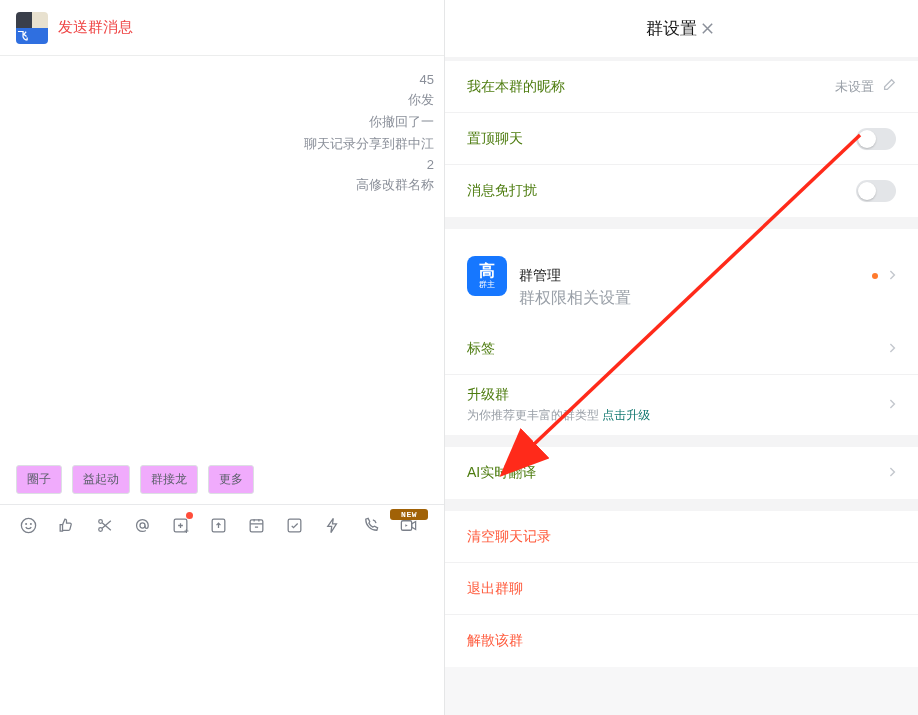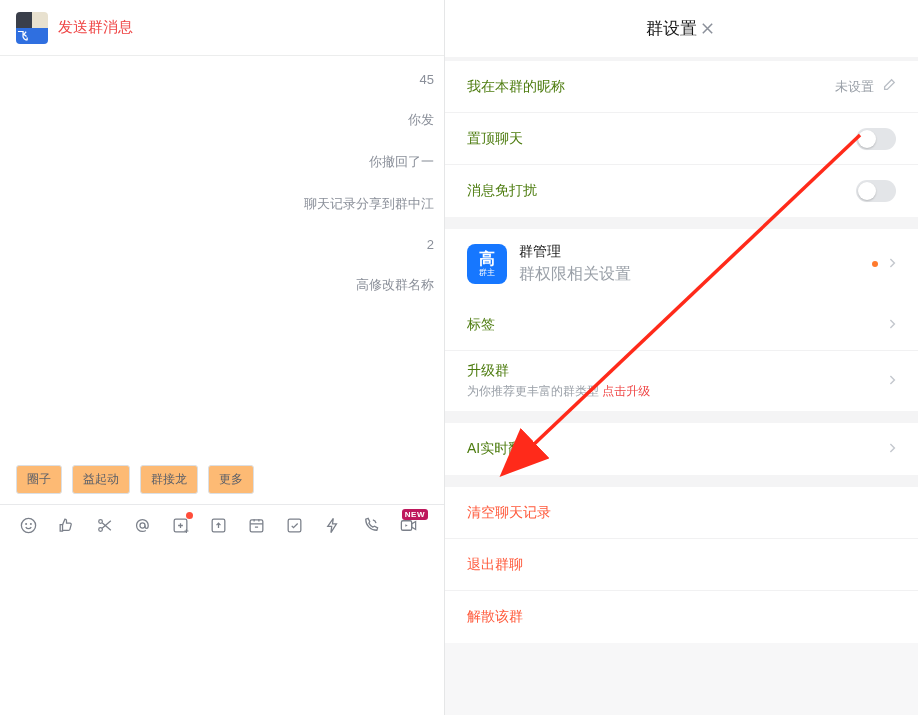--- a/index.html
+++ b/index.html
@@ -9,61 +9,61 @@
   
   .chat-pane { position: absolute; left: 0; top: 0; width: 445px; height: 715px; background: #fff; border-right:1px solid #e5e6e7;}
   .chat-header { display:flex; align-items:center; height:56px; padding:0 16px; border-bottom:1px solid #eceded; gap:10px;}
   .chat-avatar { width:32px; height:32px; border-radius:4px; overflow:hidden; position:relative;}
   .chat-avatar .top{position:absolute;left:0;top:0;width:50%;height:50%;background:#3a3f4a;}
   .chat-avatar .tl{position:absolute;left:50%;top:0;width:50%;height:50%;background:#e8e1cf;}
   .chat-avatar .bl{position:absolute;left:0;top:50%;width:100%;height:50%;background:#2f6fe0;}
   .chat-avatar .glyph{position:absolute;left:2px;bottom:1px;color:#fff;font-size:10px;font-weight:bold;}
   .chat-title { font-size:15px; color:#ef4444;}
   .chat-body { height: calc(100% - 56px); display:flex; flex-direction:column;}
-  .chat-log { flex:1; padding: 16px 10px 0 10px; font-size:13px; color:#8a8f99; display:flex; flex-direction:column; gap:24px; align-items:flex-end; text-align:right;}
+  .chat-log { flex:1; padding: 16px 10px 0 10px; font-size:13px; color:#8a8f99; display:flex; flex-direction:column; gap:4px; align-items:flex-end; text-align:right;}
   .chat-log .line{ width:100%; padding-right:0px; white-space:nowrap; overflow:hidden;}
   .quick-row { padding:10px 16px; display:flex; gap:10px;}
-  .quick-btn { border:1px solid #dcdfe3; background:#fdba74; color:#5a5f69; font-size:12px; padding:5px 10px; border-radius:3px; cursor:pointer;}
+  .quick-btn { border:1px solid #dcdfe3; background:#f0abfc; color:#5a5f69; font-size:12px; padding:5px 10px; border-radius:3px; cursor:pointer;}
   .divider { height:1px; background:#e8e9eb; margin:0 0;}
   .toolbar { height:40px; display:flex; align-items:center; gap:18px; padding:0 18px; color:#7b808a; position:relative;}
   .tb-icon{ width:20px; height:20px; display:flex; align-items:center; justify-content:center; cursor:pointer; position:relative;}
   .tb-icon svg{width:19px;height:19px;stroke:#7b808a;fill:none;stroke-width:1.6;}
-  .new-badge{position:absolute; top:-6px; right:-10px; background:#be185d; color:#fff; font-size:8px; font-weight:bold; padding:0 3px; border-radius:3px; line-height:11px; letter-spacing:0.5px;}
+  .new-badge{position:absolute; top:-6px; right:-10px; background:#a16207; color:#fff; font-size:8px; font-weight:bold; padding:0 11px; border-radius:3px; line-height:11px; letter-spacing:0.5px;font-family:Liberation Mono, monospace;}
   .red-dot{position:absolute; top:-3px; right:-3px; width:7px; height:7px; border-radius:50%; background:#ff4d3a;}
   .input-area{flex:none; height:170px;}
 
   
   .settings-panel { position:absolute; left:445px; top:0; width:473px; height:715px; background:#f7f7f8;}
   .sp-header{ height:57px; background:#fff; display:flex; align-items:center; justify-content:center; padding:0 22px; }
   .sp-title{ font-size:17px; color:#1a1a1a;}
   .sp-close{ width:20px;height:20px; cursor:pointer; color:#8a8f99; display:flex;align-items:center;justify-content:center;}
   .sp-close svg{width:15px;height:15px;stroke:#8a8f99;stroke-width:1.6;}
   .sp-scroll{ height:calc(100% - 57px); overflow:hidden;}
   .block{ background:#fff;}
   .gap{ height:12px; background:#f4f4f5;}
   .gap-sm{ height:4px; background:#f4f4f5;}
   .row{ display:flex; align-items:center; justify-content:space-between; padding:0 22px; min-height:52px; border-bottom:1px solid #f1f1f2;}
   .row:last-child{border-bottom:none;}
   .row .lbl{ font-size:14px; color:#4d7c0f;}
   .row .sub{ font-size:12px; color:#9aa0a8; margin-top:3px;}
   .row .left{display:flex;flex-direction:column;}
   .row .right{display:flex;align-items:center; gap:8px;}
   .muted{ color:#9aa0a8; font-size:13px;}
-  .link{ color:#ef4444; font-size:12px;}
+  .link{ color:#0f766e; font-size:12px;}
   .chev{ color:#c4c8ce; }
   .chev svg{width:8px;height:12px;stroke:#c4c8ce;stroke-width:1.8;fill:none;}
   .edit-icon svg{width:14px;height:14px;stroke:#b9bec5;fill:none;stroke-width:1.5;}
   .toggle{ width:40px; height:22px; border-radius:11px; background:#e3e5e8; position:relative;}
   .toggle .knob{ position:absolute; top:2px; left:2px; width:18px;height:18px;border-radius:50%;background:#fff; box-shadow:0 1px 2px rgba(0,0,0,.2);}
   .mgmt-row{ display:flex; align-items:center; padding:14px 22px;}
   .mgmt-icon{ width:40px;height:40px;border-radius:8px;background:#1677ff;display:flex;flex-direction:column;align-items:center;justify-content:center;color:#fff;}
   .mgmt-icon .t{font-size:16px;font-weight:600;line-height:1;}
   .mgmt-icon .b{font-size:8px;line-height:1;margin-top:2px;letter-spacing:0;}
   .mgmt-text{margin-left:12px;flex:1;}
-  .mgmt-text .lbl{font-size:14px;color:#222;}
+  .mgmt-text .lbl{font-size:14px;color:#222;margin-top:24px;}
   .mgmt-text .sub{font-size:16px;color:#9aa0a8;margin-top:3px;}
   .orange-dot{width:6px;height:6px;border-radius:50%;background:#ff7a2d;margin-right:10px;}
   .danger .lbl{ color:#ff5a3c; font-size:14px;}
   .arrow-overlay{position:absolute;pointer-events:none;z-index:50;left:0;top:0;width:918px;height:715px;}
 
 </style>
 </head>
 <body>
 
 <div class="chat-pane">

